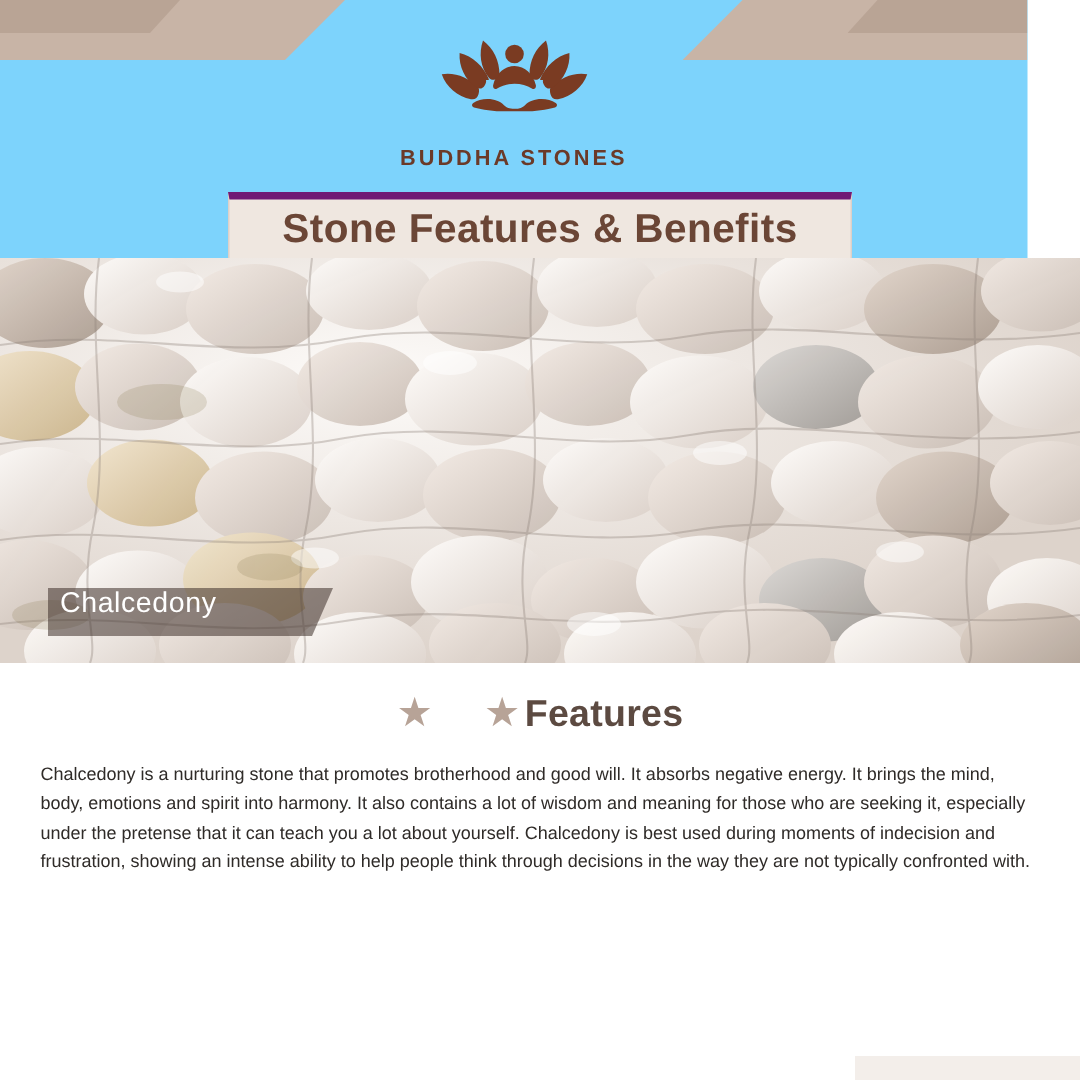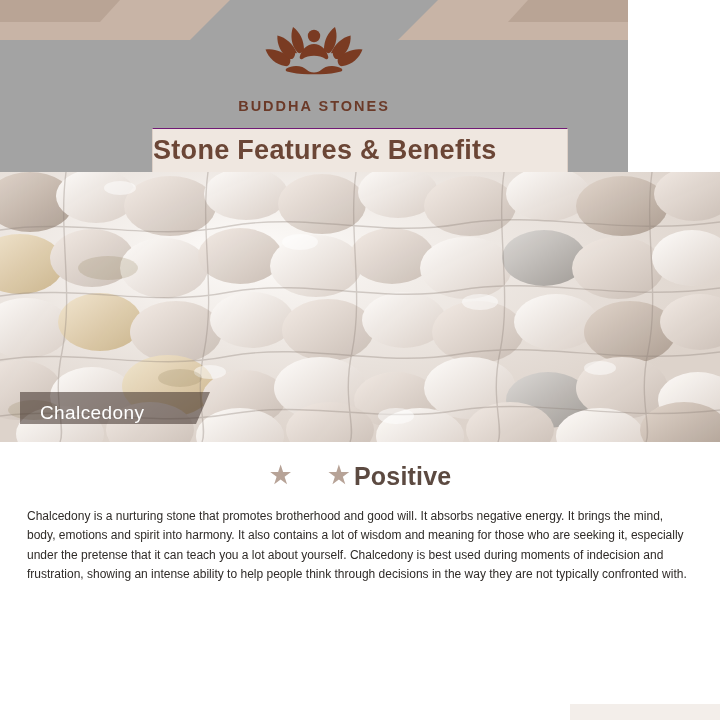--- a/index.html
+++ b/index.html
@@ -14,23 +14,23 @@
   #page {
     position: relative;
     width: 720px;
     height: 720px;
     background: #ffffff;
   }
 
   
   .top-banner {
     position: relative;
-    width: 628px;
+    width: 685px;
     height: 172px;
-    background: #a3a3a3;
+    background: #7dd3fc;
     overflow: hidden;
   }
   
   .wedge-left {
     position: absolute;
     left: 0; top: 0;
     width: 230px; height: 40px;
     background: #c8b4a6;
     clip-path: polygon(0 0, 230px 0, 190px 40px, 0 40px);
   }
@@ -75,26 +75,26 @@
   }
 
   
   .title-plate {
     position: absolute;
     left: 152px;
     top: 128px;
     width: 416px;
     height: 44px;
     background: #efe7e0;
-    border-top: 1px solid #701a75;
+    border-top: 5px solid #701a75;
     border-left: 1px solid #ddd0c7;
     border-right: 1px solid #ddd0c7;
     display: flex;
     align-items: center;
-    justify-content: flex-start;
+    justify-content: center;
   }
   .title-plate .title {
     font-size: 27px;
     font-weight: 700;
     color: #6b4636;
     letter-spacing: 0.3px;
     white-space: nowrap;
   }
 
   
@@ -103,28 +103,28 @@
     width: 720px;
     height: 270px;
     overflow: hidden;
     background: #ddd4cc;
   }
   .photo-canvas { position: absolute; inset: 0; }
 
   
   .name-tag {
     position: absolute;
-    left: 20px;
+    left: 32px;
     bottom: 18px;
     min-width: 190px;
     height: 32px;
     background: rgba(62,48,42,0.55);
     display: flex;
-    align-items: flex-end;
-    padding: 0 18px 0 20px;
+    align-items: flex-start;
+    padding: 0 18px 0 8px;
     clip-path: polygon(0 0, 100% 0, calc(100% - 14px) 100%, 0 100%);
   }
   .name-tag .stone-name {
     color: #ffffff;
     font-size: 19px;
     letter-spacing: 0.4px;
   }
 
   
   .benefits {
@@ -333,21 +333,21 @@
     </div>
   </div>
 
   <div class="benefits">
     <div class="keywords">
       <div class="kw">
         <span class="star">★</span>
       </div>
       <div class="kw">
         <span class="star">★</span>
-        <span class="kw-label">Positive</span>
+        <span class="kw-label">Features</span>
       </div>
     </div>
 
     <p class="description">Chalcedony is a nurturing stone that promotes brotherhood and good will. It absorbs negative energy. It brings the mind, body, emotions and spirit into harmony.  It also contains a lot of wisdom and meaning for those who are seeking it, especially under the pretense that it can teach you a lot about yourself. Chalcedony is best used during moments of indecision and frustration, showing an intense ability to help people think through decisions in the way they are not typically confronted with.</p>
   </div>
 
   <div class="bottom-wedge"></div>
 </div>
 
 </body></html>

